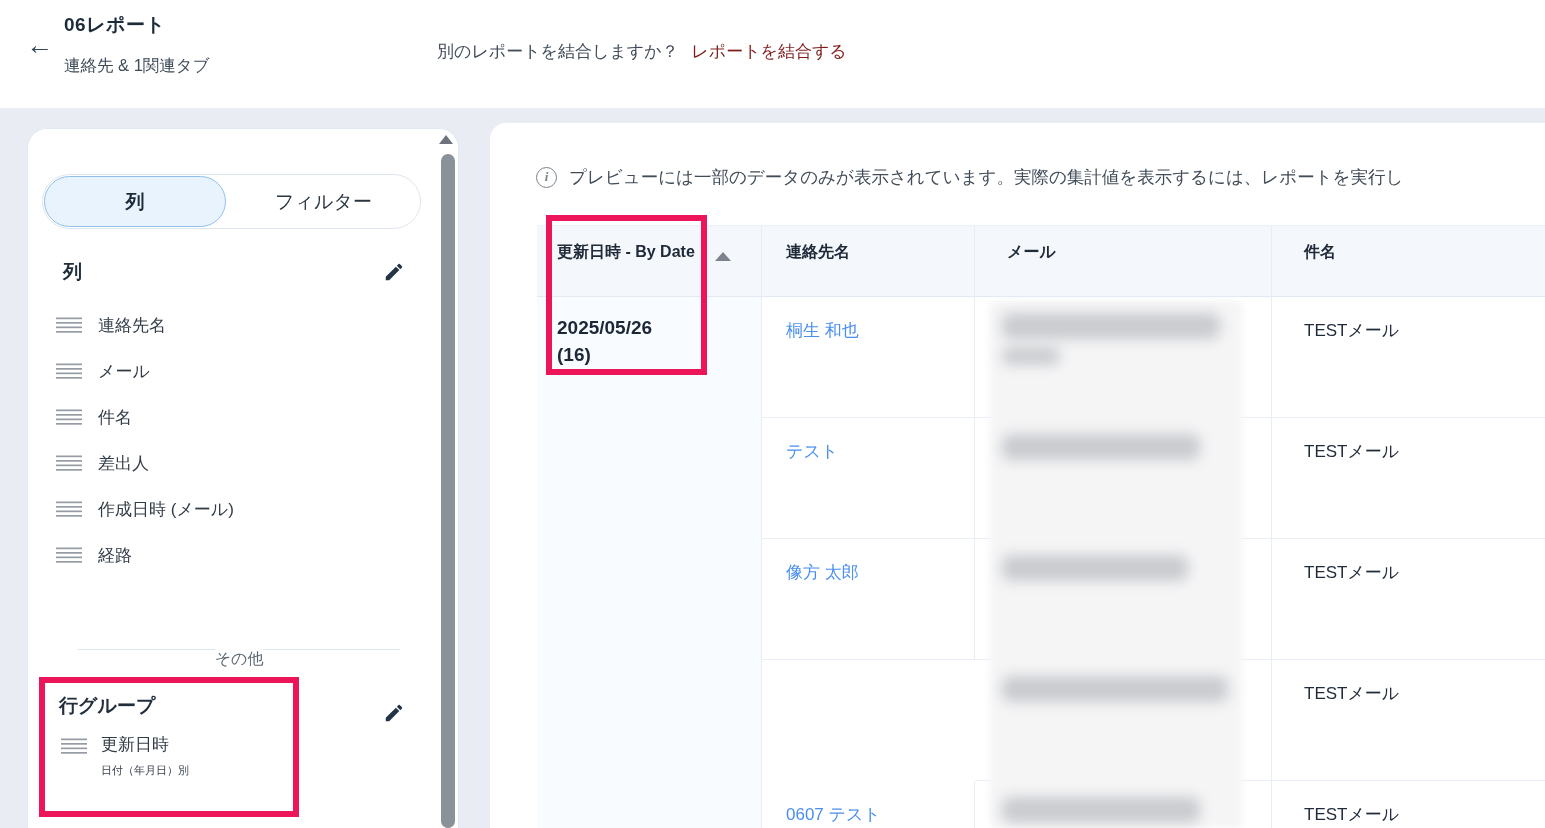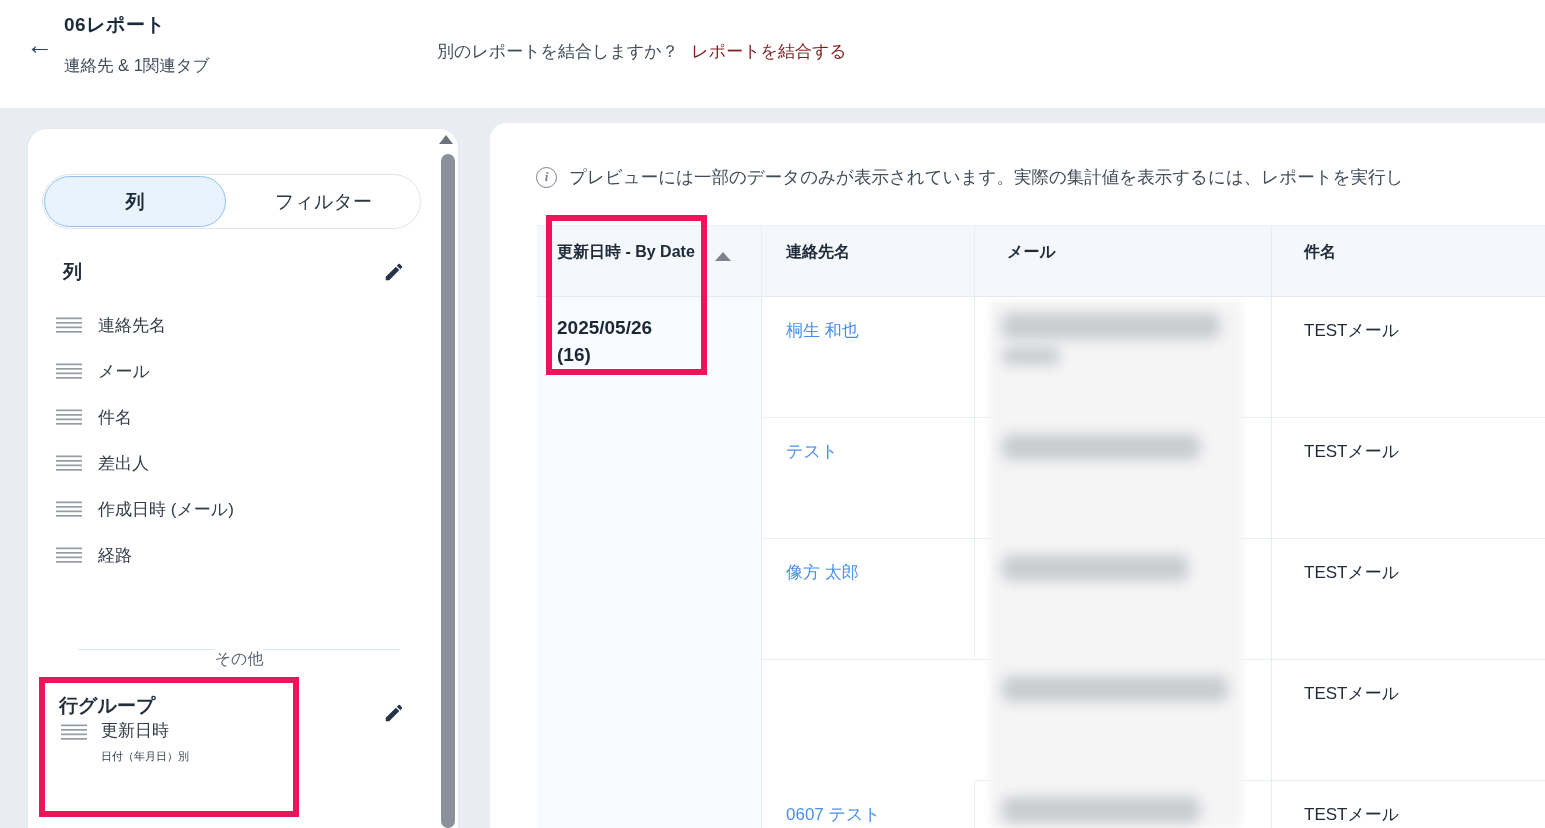--- a/index.html
+++ b/index.html
@@ -44,21 +44,21 @@
   .drag svg { width:26px; height:18px; }
   .col-item-label { font-size:17px; color:#323c48; }
   .divider-row { position:absolute; left:50px; right:58px; top:520px; height:26px; display:flex; align-items:flex-start; }
   .divider-row .line { flex:1; height:1px; background:#d9e7f5; }
   .divider-label { font-size:16px; color:#5b6673; }
   .rowgroup-box {
     position:absolute; left:11px; top:548px; width:260px; height:140px;
     border:6px solid #ec1559; background:transparent; padding:10px 0 0 14px;
   }
   .rowgroup-title { font-size:19px; font-weight:700; color:#222e3c; }
-  .rowgroup-item { display:flex; align-items:flex-start; cursor:grab; }
+  .rowgroup-item { display:flex; margin-top:14px; align-items:flex-start; cursor:grab; }
   .rowgroup-item .drag { margin:4px 14px 0 2px; }
   .rowgroup-item-label { font-size:17px; color:#323c48; }
   .rowgroup-item-sub { font-size:11px; color:#39434f; margin-top:7px; }
 
   
   .panel-scrollbar { position:absolute; right:0; top:0; bottom:0; width:20px; background:#fff; }
   .scroll-up { position:absolute; right:5px; top:6px; width:0; height:0;
     border-left:7px solid transparent; border-right:7px solid transparent; border-bottom:9px solid #6e747c; cursor:pointer; }
   .scroll-thumb { position:absolute; right:3px; top:25px; bottom:0; width:14px; background:#8b9198; border-radius:8px; cursor:pointer; }
 

